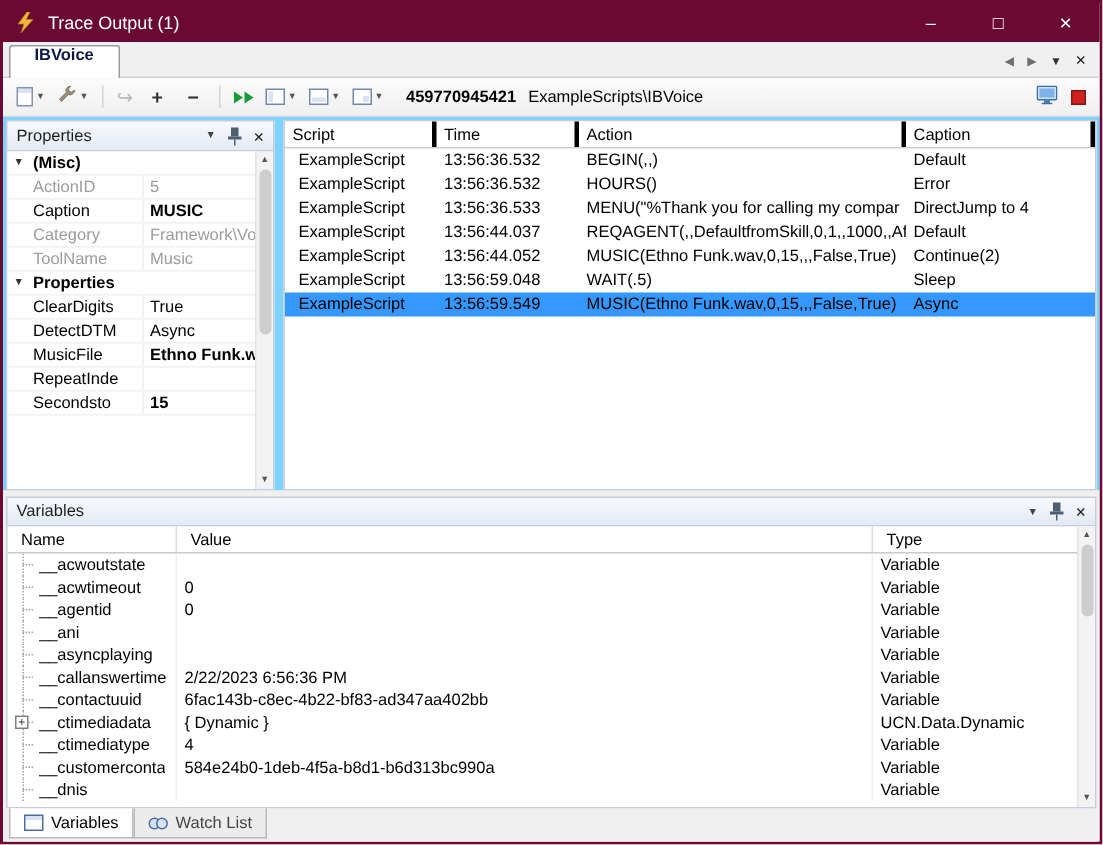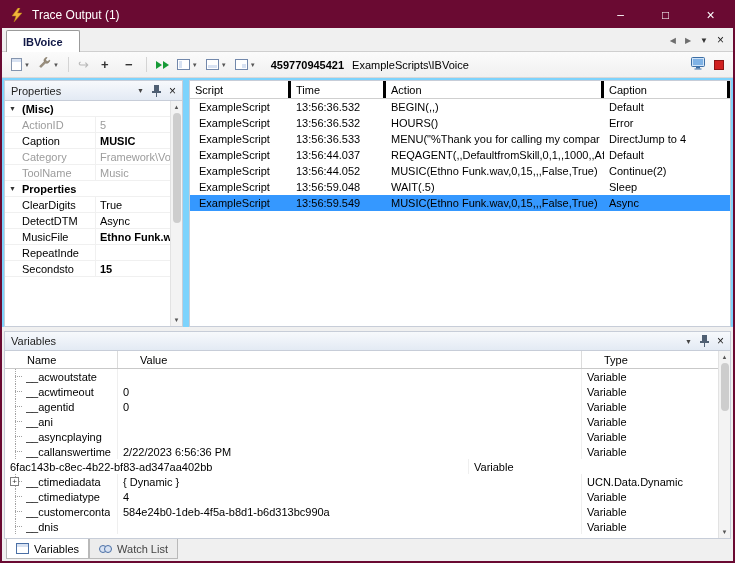--- a/index.html
+++ b/index.html
@@ -10,21 +10,21 @@
 
 .titlebar{flex:0 0 26px;background:#6a0a32;display:flex;align-items:center;color:#fff;padding-left:8px}
 .app-icon{width:15px;height:15px;display:flex;align-items:center}
 .title{margin-left:7px;font-size:12px;flex:1;white-space:nowrap}
 .win-controls{display:flex;height:100%}
 .win-btn{width:45px;display:flex;align-items:center;justify-content:center;font-size:12px;color:#fff}
 .win-btn.close{font-size:14px}
 
 
 .tabstrip{flex:0 0 24px;background:#f0f0f0;display:flex;align-items:flex-end;padding-left:4px;border-bottom:1px solid #cfcfcf}
-.tab{position:relative;z-index:2;margin-bottom:-1px;height:22px;background:#fff;border:1px solid #9b9b9b;border-bottom:none;border-radius:2px 2px 0 0;padding:0 16px;display:flex;align-items:center;font-weight:bold;color:#101846}
+.tab{position:relative;z-index:2;margin-bottom:-1px;height:22px;background:#fff;border:1px solid #9b9b9b;border-bottom:none;border-radius:2px 2px 0 0;padding:0 16px;display:flex;align-items:flex-start;font-weight:bold;color:#101846}
 .tab-nav{margin-left:auto;display:flex;align-items:center;gap:9px;padding:0 9px 5px 0;color:#6e6e6e;font-size:8px}
 .tab-nav .nav-menu{color:#333}
 .tab-nav .nav-x{font-size:12px;color:#222;line-height:1}
 
 
 .toolbar{flex:0 0 26px;background:linear-gradient(#fbfbfb,#f0f0f0);border-bottom:1px solid #d8d8d8;display:flex;align-items:center;padding:0 6px;gap:2px}
 .tb-btn{height:20px;display:flex;align-items:center;justify-content:center;padding:0 3px;gap:2px}
 .dd{font-size:6px;color:#555}
 .tb-sep{width:1px;height:15px;background:#d4d4d4;margin:0 4px}
 .glyph-btn{font-size:13px;font-weight:bold;color:#333;width:16px;text-align:center}
@@ -93,21 +93,21 @@
 .trace-row .c-script{padding-left:9px}
 .trace-row.selected{background:#3598ff;color:#000}
 
 .hsplit{flex:0 0 4px;background:#f0f0f0}
 
 
 .vars-section{display:flex;flex-direction:column;padding:0 2px;background:#f0f0f0}
 .vars-grid{flex:0 0 188px;border:1px solid #c7cdd8;border-top:none;background:#fff;display:flex;min-height:0}
 .vars-cols{flex:1;display:flex;flex-direction:column;min-width:0}
 .vars-colheads{flex:0 0 18px;display:flex;border-bottom:1px solid #c9c9c9}
-.vh{display:flex;align-items:center;padding:0 22px;border-right:1px solid #dcdcdc;overflow:hidden;white-space:nowrap}
+.vh{display:flex;align-items:center;padding:0 9px;border-right:1px solid #dcdcdc;overflow:hidden;white-space:nowrap}
 .v-name{flex:0 0 113px}
 .v-value{flex:0 0 464px}
 .v-type{flex:1;border-right:none}
 .vars-rows{flex:1;overflow:hidden}
 .var-row{height:15px;display:flex}
 .vcell{display:flex;align-items:center;overflow:hidden;white-space:nowrap}
 .vc-name{flex:0 0 113px;border-right:1px solid #efefef}
 .vc-value{flex:0 0 464px;border-right:1px solid #efefef;padding-left:5px}
 .vc-type{flex:1;padding-left:5px}
 .tree{flex:0 0 21px;height:100%;position:relative}
@@ -464,20 +464,24 @@
             <div class="var-row">
               <span class="vcell vc-name">
                 <span class="tree"></span>
                 <span class="vname">__callanswertime</span>
               </span>
               <span class="vcell vc-value">2/22/2023 6:56:36 PM</span>
               <span class="vcell vc-type">Variable</span>
             </div>
 
             <div class="var-row">
+              <span class="vcell vc-name">
+                <span class="tree"></span>
+                <span class="vname">__contactuuid</span>
+              </span>
               <span class="vcell vc-value">6fac143b-c8ec-4b22-bf83-ad347aa402bb</span>
               <span class="vcell vc-type">Variable</span>
             </div>
 
             <div class="var-row">
               <span class="vcell vc-name">
                 <span class="tree">
                   <span class="expander expandable"></span>
                 </span>
                 <span class="vname">__ctimediadata</span>

